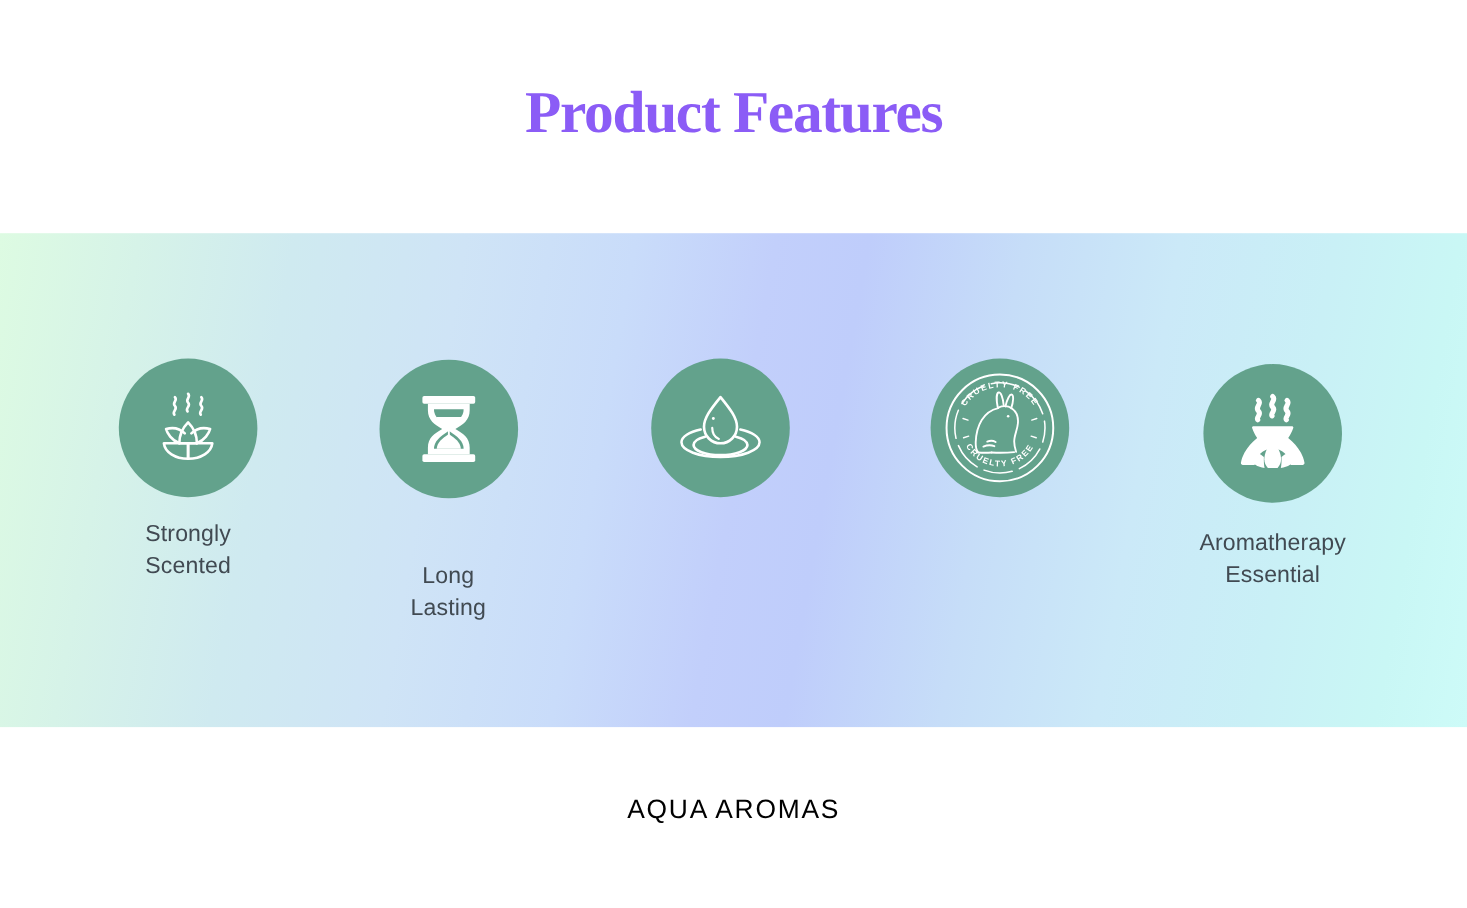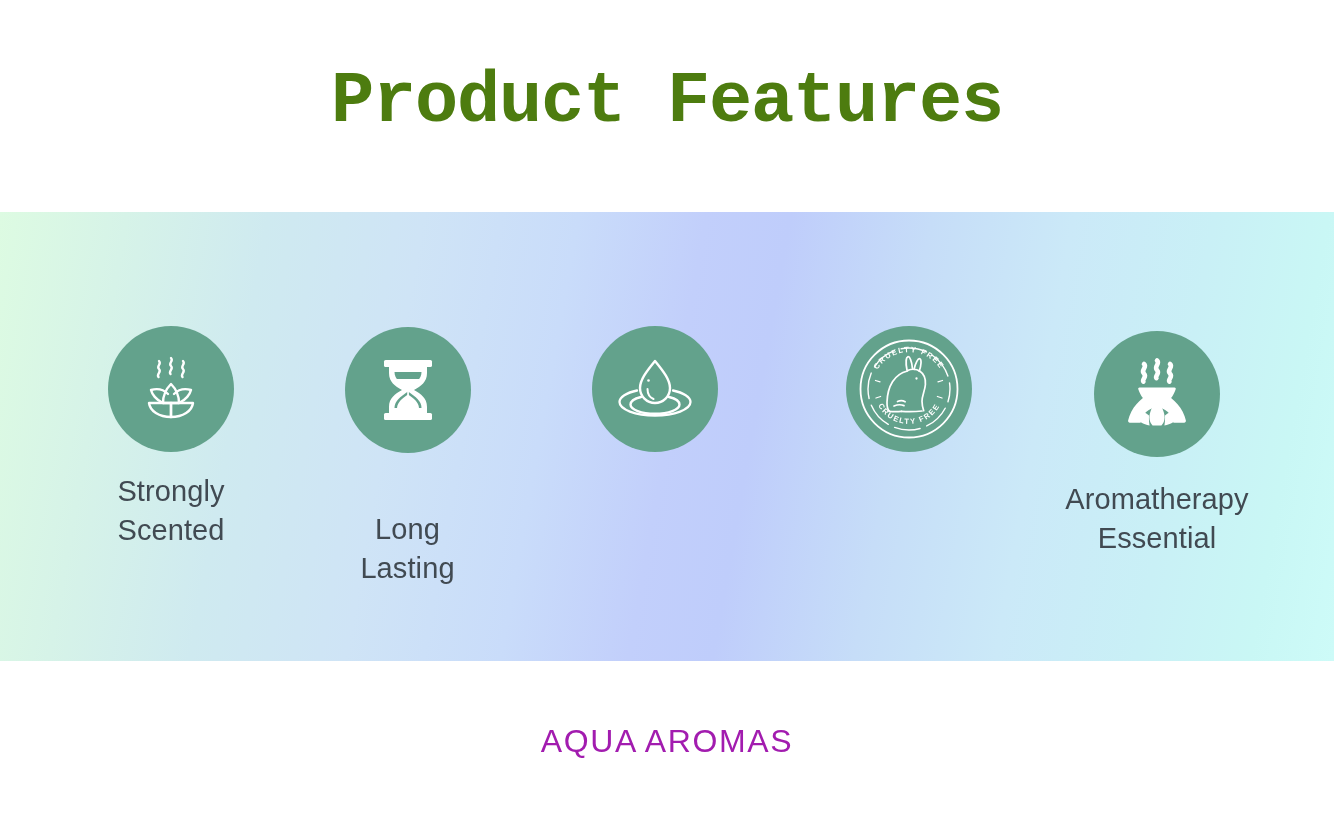--- a/index.html
+++ b/index.html
@@ -27,28 +27,28 @@
   
   .header {
     height: 212px;
     flex: 0 0 212px;
     display: flex;
     align-items: center;
     justify-content: center;
     background: #ffffff;
   }
   .page-title {
-    font-size: 72px;
+    font-size: 54px;
     font-weight: 700;
     letter-spacing: -1.2px;
-    color: #4d7c0f;
+    color: #8b5cf6;
     line-height: 1;
     margin: 0;
     padding-bottom: 8px;
-    font-family: Liberation Mono, monospace;
+    font-family: Liberation Serif, serif;
   }
 
   
   .band {
     position: relative;
     height: 449px;
     flex: 0 0 449px;
     background:
       linear-gradient(100deg,
         #ddfbe2 0%,
@@ -89,21 +89,21 @@
     background: #63a28c;
     display: flex;
     align-items: center;
     justify-content: center;
     flex: 0 0 126px;
   }
   .feature .icon-circle svg { display: block; }
 
   .feature-label {
     margin-top: 20px;
-    font-size: 29px;
+    font-size: 21px;
     line-height: 1.36;
     color: #414a52;
     font-weight: 400;
     letter-spacing: 0.1px;
     white-space: pre-line;
     font-family: "Liberation Sans", sans-serif;
     text-align: center;
   }
 
   
@@ -120,23 +120,23 @@
   .footer {
     flex: 1 1 auto;
     background: #ffffff;
     display: flex;
     align-items: flex-start;
     justify-content: center;
     padding-top: 62px;
     box-sizing: border-box;
   }
   .brand {
-    font-size: 32px;
+    font-size: 24px;
     letter-spacing: 1.6px;
-    color: #a21caf;
+    color: #000000;
     font-weight: 500;
     font-family: "Liberation Sans", sans-serif;
   }
 </style>
 </head>
 <body>
 
 <div class="slide">
 
   <div class="header">

